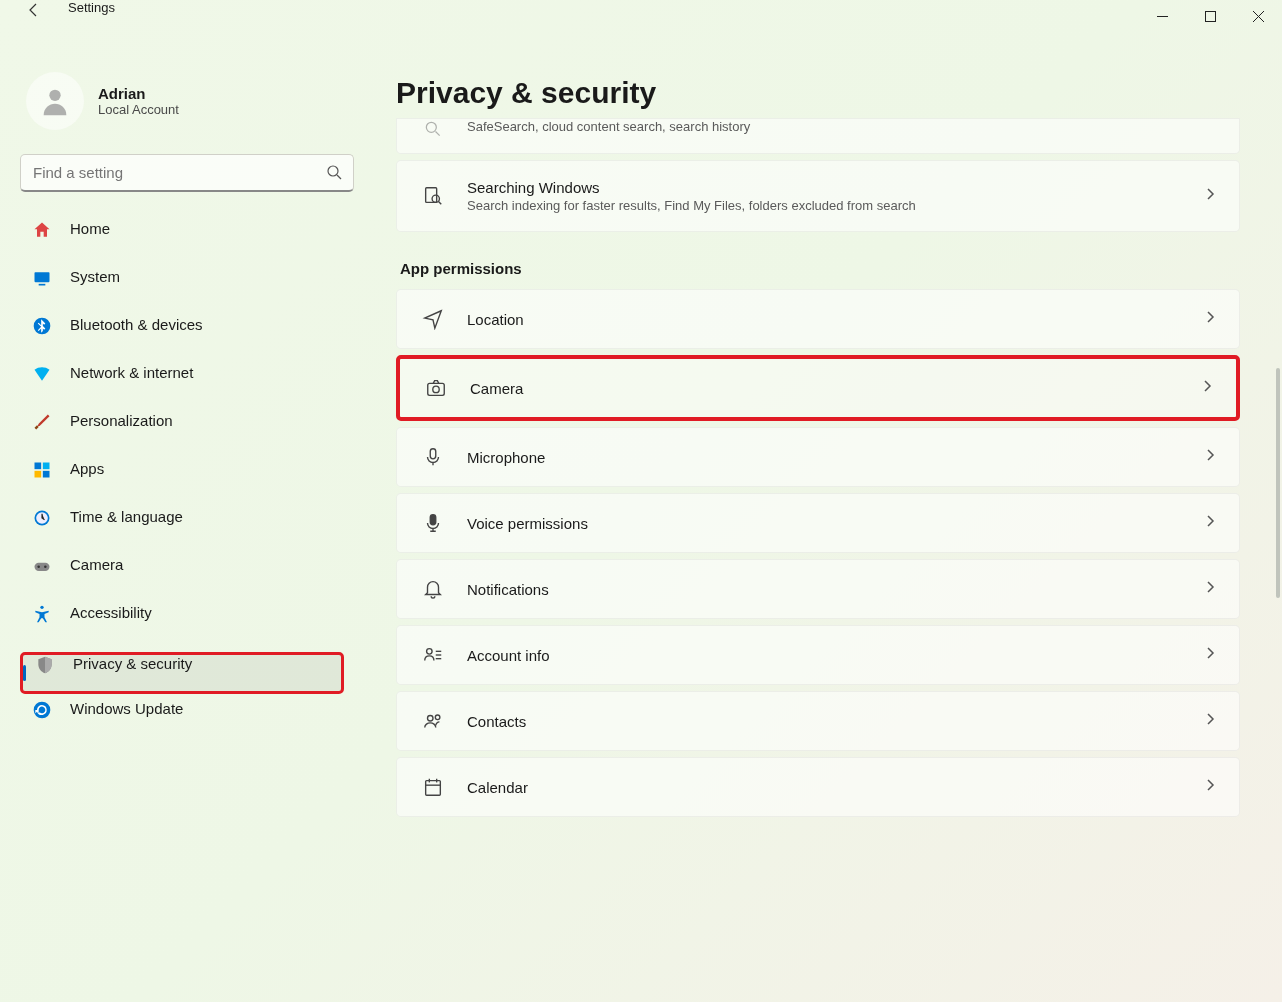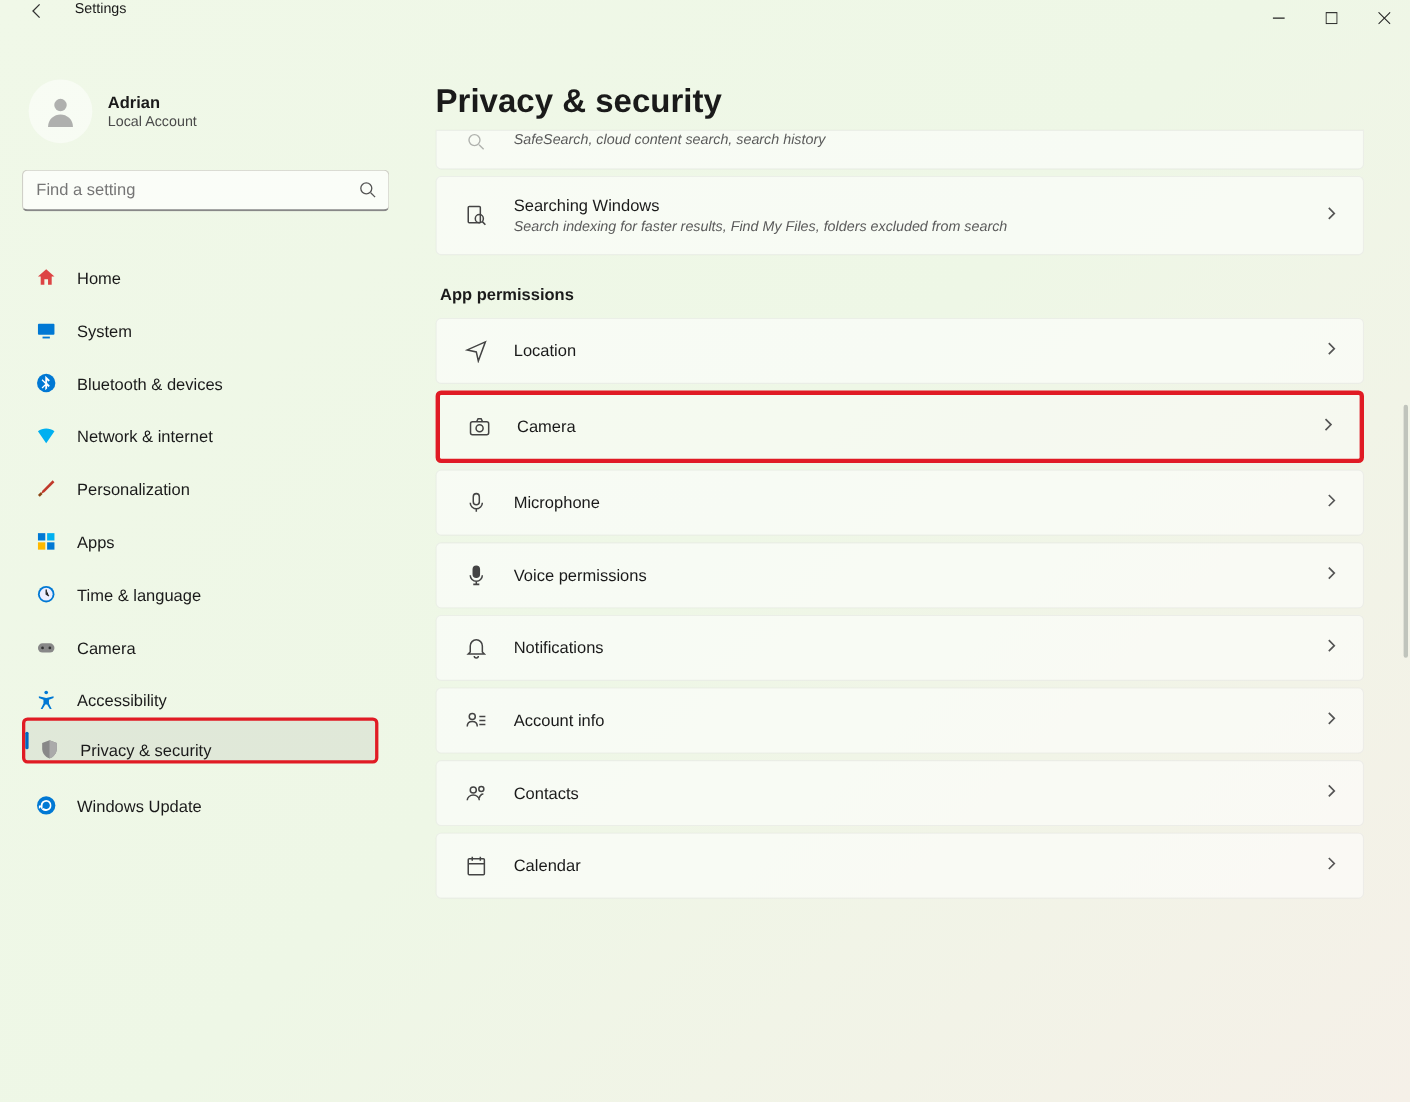--- a/index.html
+++ b/index.html
@@ -18,34 +18,34 @@
 .avatar { width: 58px; height: 58px; border-radius: 50%; background: rgba(255,255,255,0.5); display: flex; align-items: center; justify-content: center; }
 .avatar svg { width: 34px; height: 34px; fill: #afb0ae; }
 .user-name { font-size: 15px; font-weight: 600; color: #1a1a1a; }
 .user-sub { font-size: 13px; color: #4a4a4a; }
 
 .search-box { position: relative; width: 334px; margin-bottom: 28px; }
 .search-box input { width: 100%; height: 38px; padding: 0 40px 0 12px; border: 1px solid #d0d0c8; border-bottom: 2px solid #888; border-radius: 5px; background: rgba(255,255,255,0.7); font-size: 15px; color: #555; outline: none; }
 .search-box .s-icon { position: absolute; right: 12px; top: 10px; }
 
 .nav-list { list-style: none; }
-.nav-item { display: flex; align-items: flex-end; gap: 18px; height: 42px; padding-left: 12px; border-radius: 5px; cursor: pointer; font-size: 15px; color: #1a1a1a; margin-bottom: 6px; position: relative; }
+.nav-item { display: flex; align-items: flex-start; gap: 18px; height: 42px; padding-left: 12px; border-radius: 5px; cursor: pointer; font-size: 15px; color: #1a1a1a; margin-bottom: 6px; position: relative; }
 .nav-item.active { background: rgba(0,0,0,0.06); }
 .nav-item.active::before { content: ''; position: absolute; left: 0; top: 10px; bottom: 10px; width: 3px; background: #0067c0; border-radius: 2px; }
 .nav-icon { width: 20px; height: 20px; display: flex; align-items: center; justify-content: center; }
 .nav-item.red-box { border: 3px solid #e01b24; }
 
 .main { flex: 1; padding: 28px 42px 0 36px; overflow-y: auto; position: relative; }
 .page-title { font-size: 30px; font-weight: 600; color: #1a1a1a; margin-bottom: 12px; }
 
 .card { background: rgba(255,255,255,0.55); border: 1px solid rgba(0,0,0,0.05); border-radius: 5px; margin-bottom: 6px; display: flex; align-items: center; padding: 18px 22px; cursor: pointer; }
 .card-icon { width: 28px; display: flex; align-items: center; justify-content: center; margin-right: 20px; color: #444; }
 .card-body { flex: 1; }
 .card-title { font-size: 15px; color: #1a1a1a; }
-.card-sub { font-size: 13px; color: #5a5a5a; margin-top: 2px; font-style: italic; }
+.card-sub { font-size: 13px; color: #5a5a5a; margin-top: 2px; }
 .card-chevron { color: #555; }
 .card.red-box { border: 4px solid #e01b24; background: rgba(255,255,255,0.4); }
 
 .section-header { font-size: 15px; font-weight: 600; margin: 28px 0 12px 4px; color: #1a1a1a; }
 
 .partial-card { background: rgba(255,255,255,0.55); border: 1px solid rgba(0,0,0,0.05); border-radius: 0 0 5px 5px; margin-bottom: 6px; display: flex; align-items: flex-start; padding: 0 22px 14px; cursor: pointer; margin-top: -4px; }
 .partial-card .card-sub { margin-top: 0; }
 .partial-card .card-icon { padding-top: 0; }
 
 .scrollbar-track { position: absolute; right: 2px; top: 320px; width: 4px; height: 230px; background: #c0c4bc; border-radius: 2px; }

